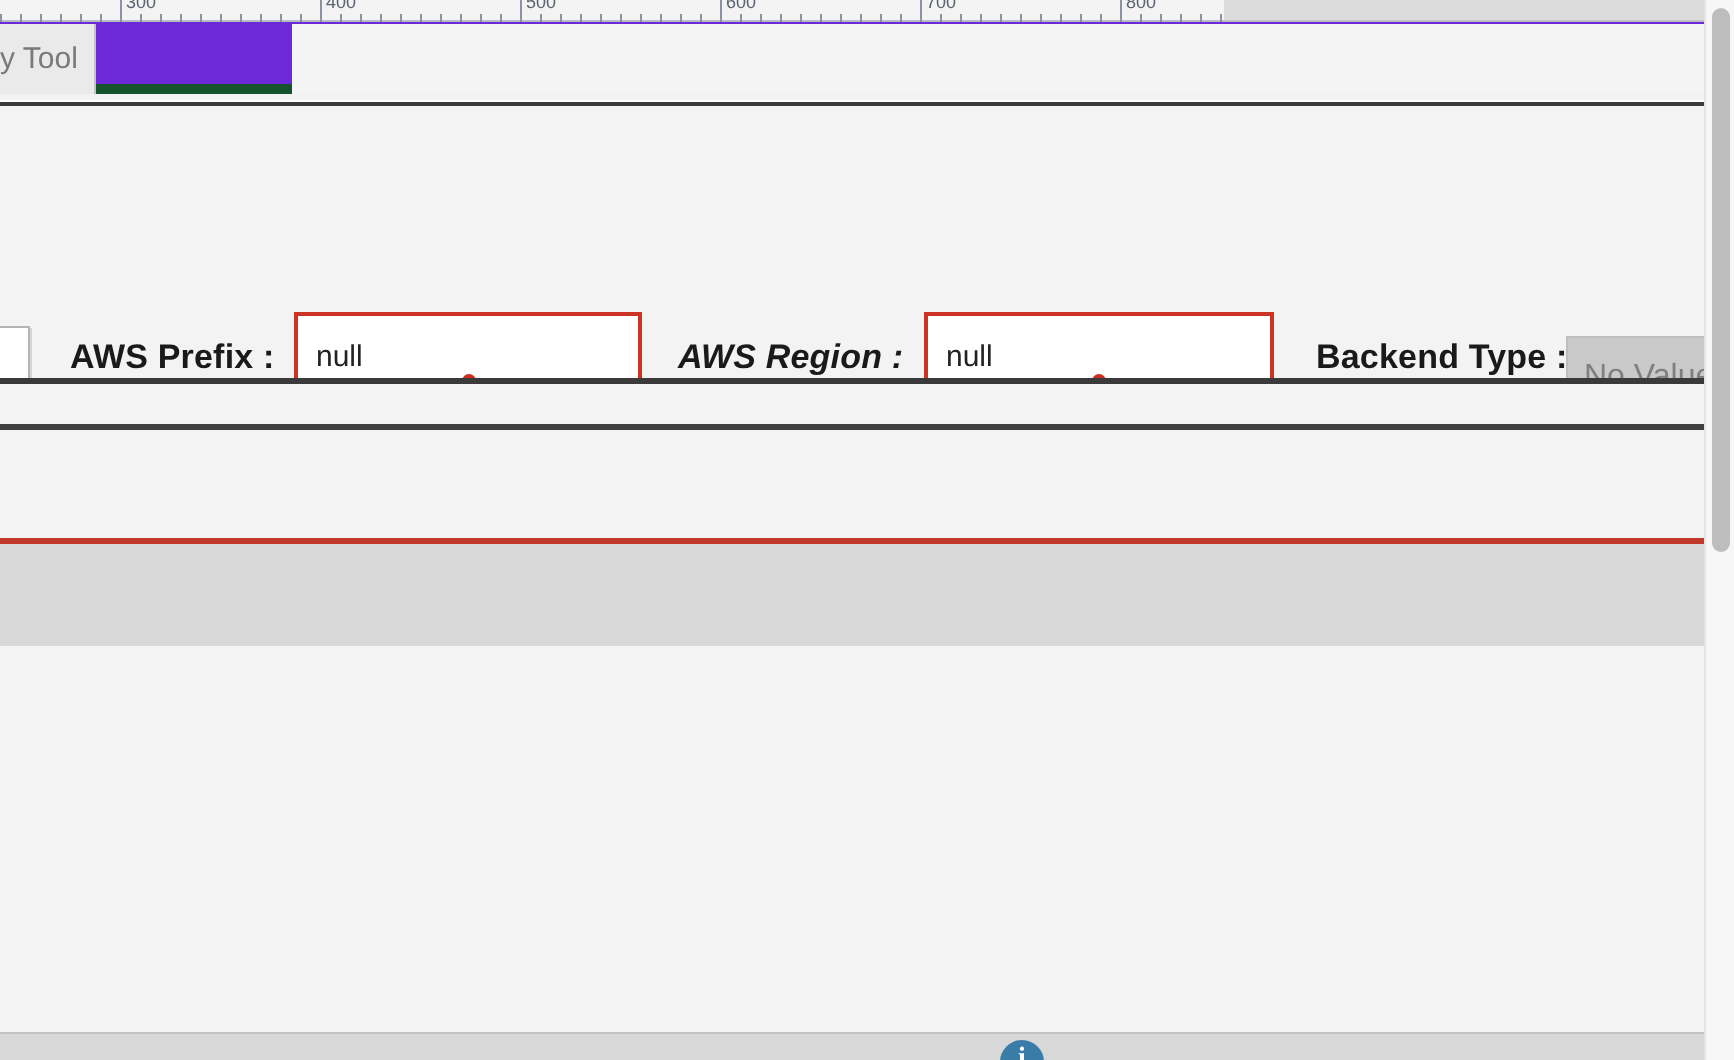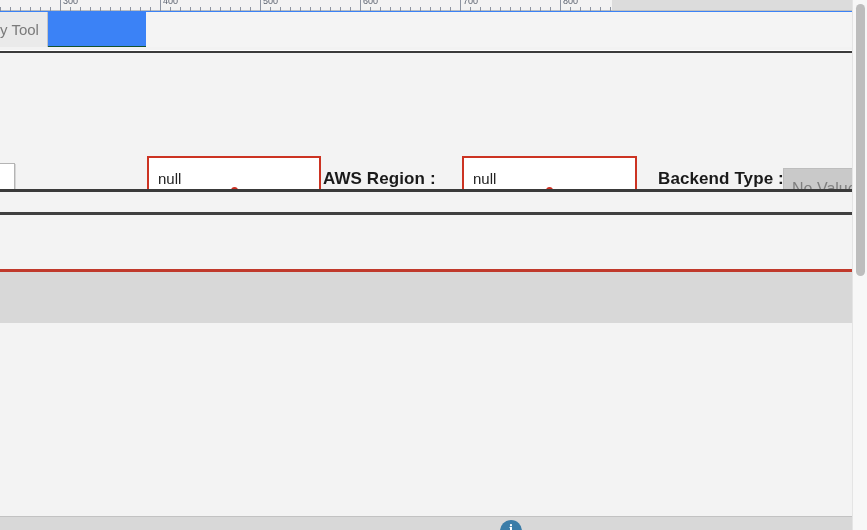--- a/index.html
+++ b/index.html
@@ -61,22 +61,22 @@
     white-space: nowrap;
     line-height: 11px;
   }
 
   
   #tabbar {
     position: absolute;
     left: 0; top: 11px;
     width: 867px;
     height: 36px;
-    background: #3b82f6;
-    border-bottom: 1px solid #14532d;
+    background: #6d28d9;
+    border-bottom: 5px solid #14532d;
   }
   .tab {
     position: absolute;
     top: 1px;
     height: 35px;
     display: flex;
     align-items: center;
     justify-content: center;
     font-size: 15px;
     white-space: nowrap;
@@ -366,27 +366,28 @@
     </div>
     <div id="tabbar-rest"></div>
   </div>
 
   <div id="top-rule"></div>
 
   <div id="form-area">
 
     <div id="partial-input"></div>
 
+    <div class="field-label" style="left:35px;">AWS Prefix :</div>
 
     <div class="text-input" style="left:147px; width:174px;">
       <span class="val">null</span>
       <span class="req-dot" style="left:82px;"></span>
     </div>
 
-    <div class="field-label" style="left:323px;">AWS Region :</div>
+    <div class="field-label" style="left:339px;font-style:italic;">AWS Region :</div>
 
     <div class="text-input" style="left:462px; width:175px;">
       <span class="val">null</span>
       <span class="req-dot" style="left:82px;"></span>
     </div>
 
     <div class="field-label" style="left:658px;">Backend Type :</div>
 
     <div id="backend-select">
       <span>No Value</span>

